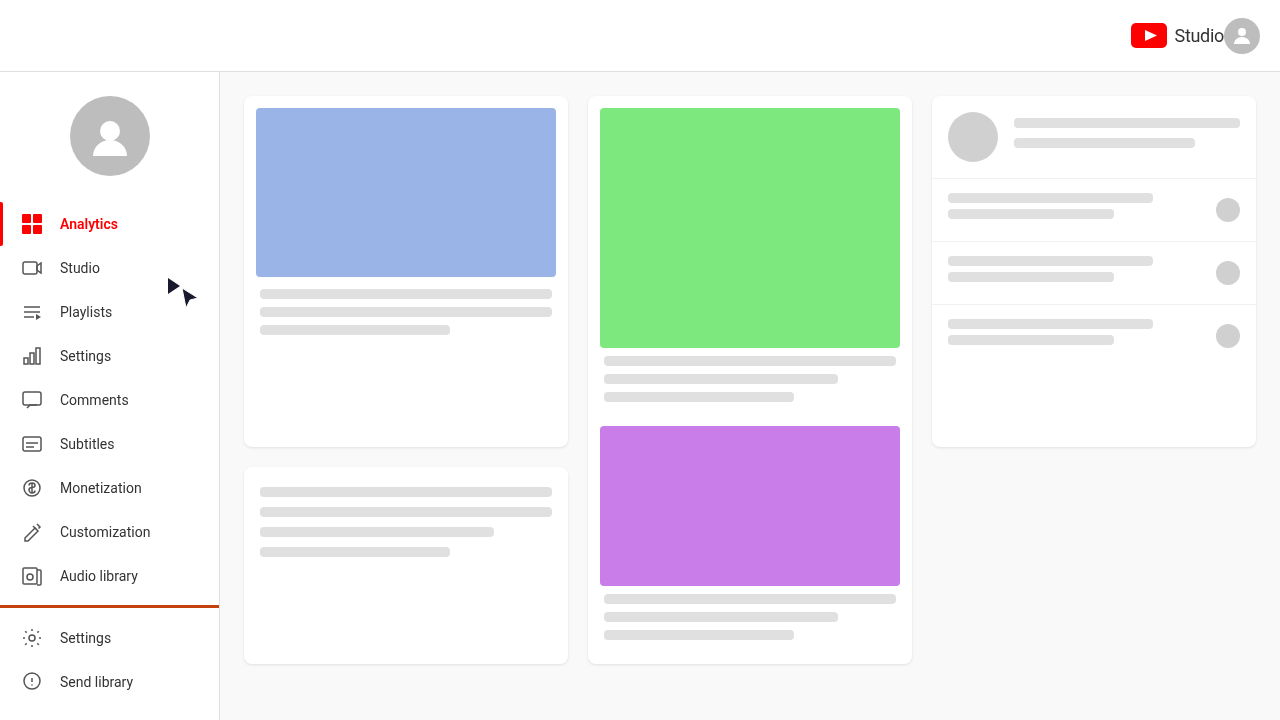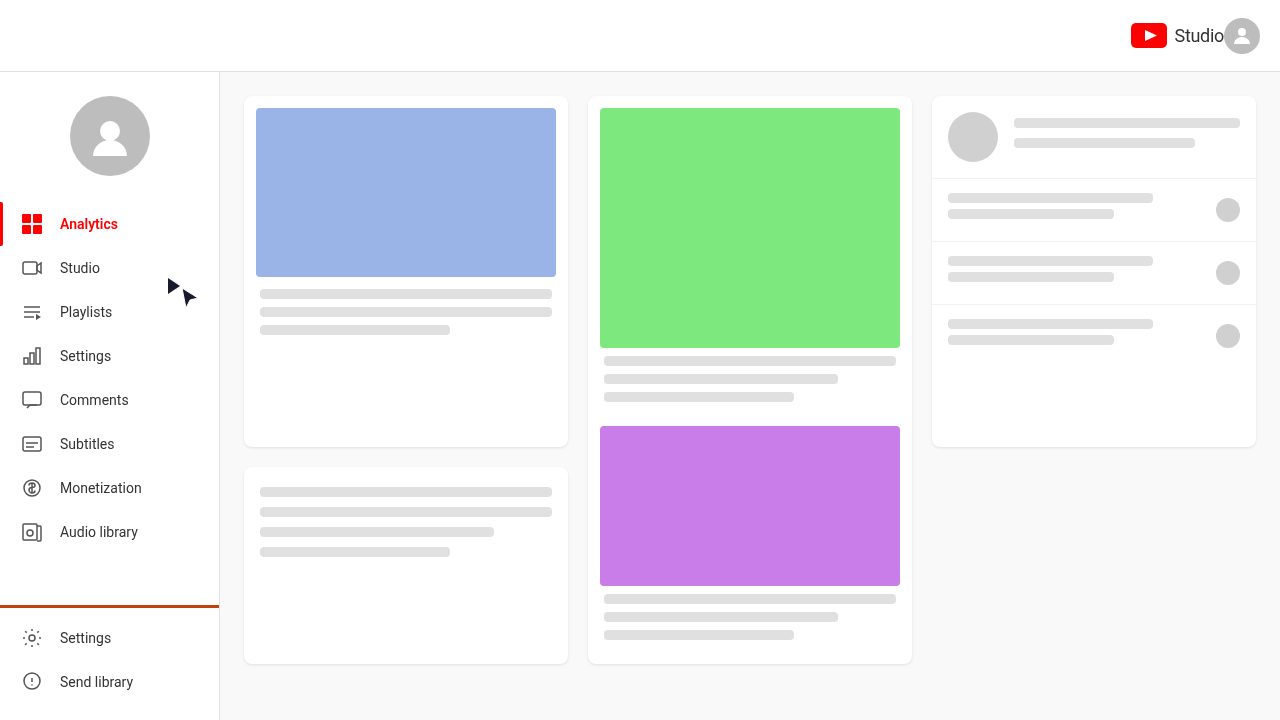--- a/index.html
+++ b/index.html
@@ -221,20 +221,30 @@
     <div class="nav-item">
       <div class="nav-icon">
         <svg width="22" height="22" viewBox="0 0 22 22" fill="none" stroke="#555" stroke-width="1.5">
           <circle cx="11" cy="11" r="8"></circle>
           <path d="M11 6v10M8 8.5c0-1.4 1.3-2.5 3-2.5s3 1.1 3 2.5-1.3 2-3 2-3 1.1-3 2.5S9.3 16 11 16s3-1.1 3-2.5"></path>
         </svg>
       </div>
       <span class="nav-label">Monetization</span>
     </div>
 
+    <div class="nav-item">
+      <div class="nav-icon">
+        <svg width="22" height="22" viewBox="0 0 22 22" fill="none" stroke="#555" stroke-width="1.5">
+          <path d="M4 17L14 7l3 3L7 20H4v-3z"></path>
+          <path d="M12 5l3 3"></path>
+          <path d="M16 3l3 3-1.5 1.5"></path>
+        </svg>
+      </div>
+      <span class="nav-label">Customization</span>
+    </div>
 
     <div class="nav-item">
       <div class="nav-icon">
         <svg width="22" height="22" viewBox="0 0 22 22" fill="none" stroke="#555" stroke-width="1.5">
           <rect x="2" y="3" width="14" height="16" rx="1"></rect>
           <path d="M16 5h3a1 1 0 0 1 1 1v13a1 1 0 0 1-1 1h-3"></path>
           <circle cx="9" cy="12" r="3"></circle>
         </svg>
       </div>
       <span class="nav-label">Audio library</span>

